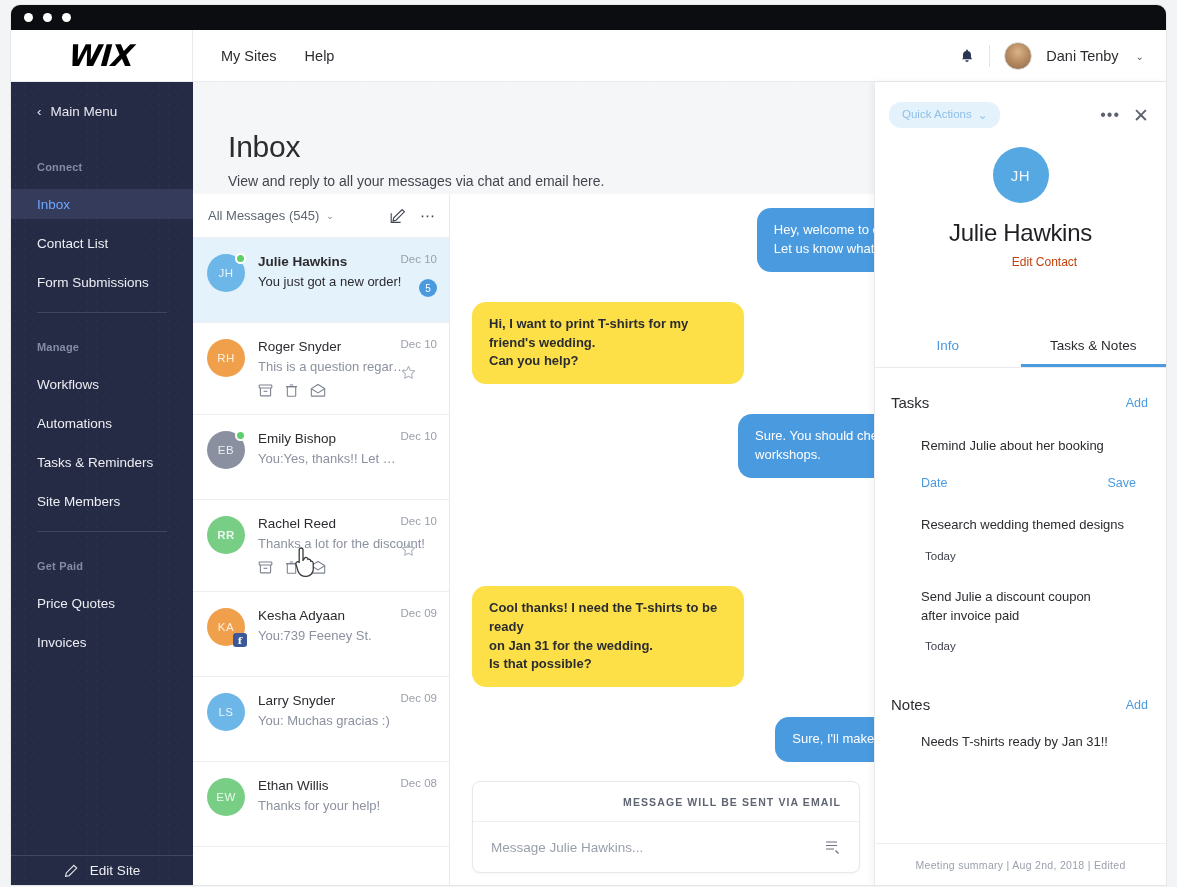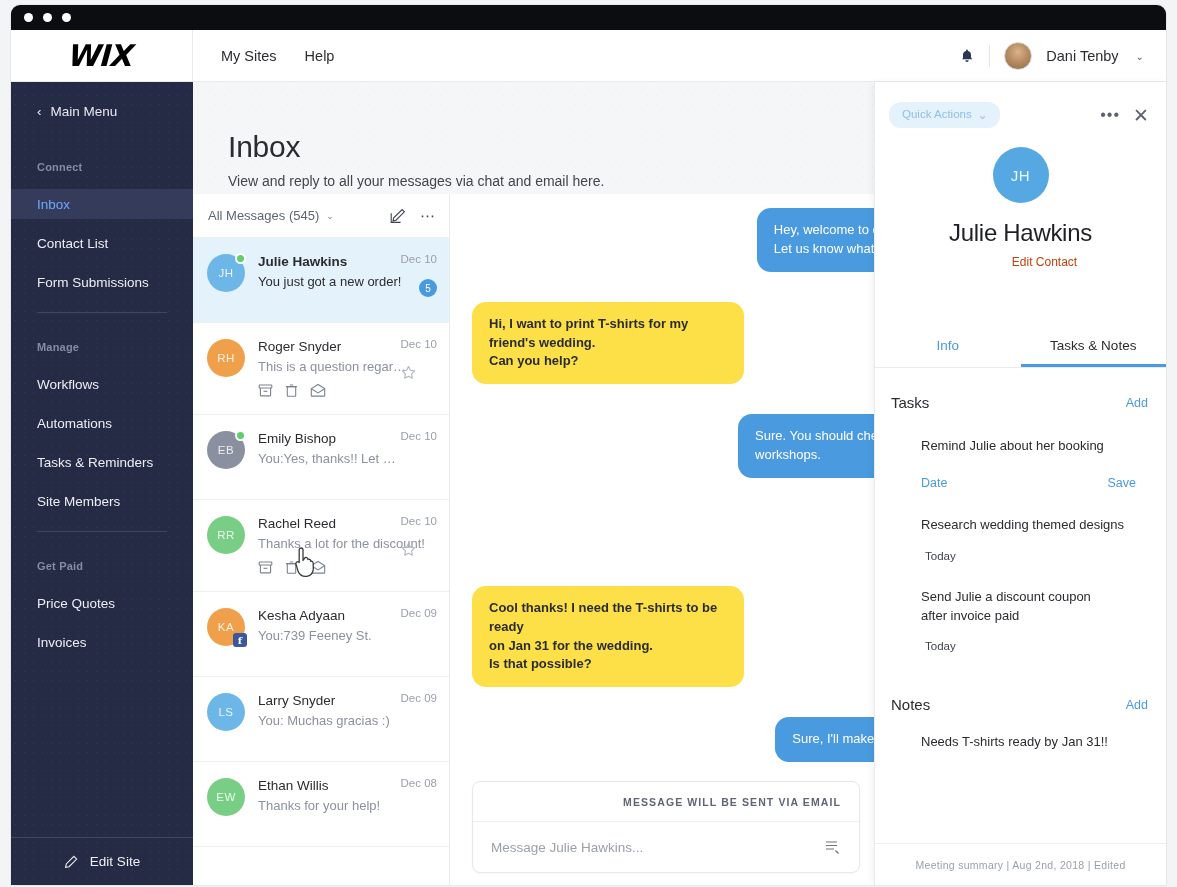--- a/index.html
+++ b/index.html
@@ -91,21 +91,21 @@
     cursor: pointer; margin-bottom: 1px;
   }
   .sb-item.active { background: #343b5b; color: #6ea8fe; }
   .sb-div {
     height: 1px; background: rgba(255,255,255,0.13);
     margin: 15px 26px 0 26px;
   }
   #edit-site-wrap {
     position: absolute; bottom: 0; left: 0; right: 0;
     border-top: 1px solid rgba(255,255,255,0.13);
-    height: 48px; display: flex; align-items: center; justify-content: center;
+    height: 30px; display: flex; align-items: center; justify-content: center;
     gap: 12px; font-size: 13.5px; color: #eceef3; cursor: pointer;
   }
 
   
   #center {
     flex: 1; position: relative; background: #f5f6f8; overflow: hidden;
     background-image: radial-gradient(rgba(0,0,0,0.045) 0.6px, transparent 0.6px);
     background-size: 9px 9px;
   }
   #inbox-header { padding: 48px 0 0 35px; height: 112px; }
@@ -461,21 +461,21 @@
                   <div class="msg-body">
                     <div class="msg-name light">Emily Bishop</div>
                     <div class="msg-prev">You:Yes, thanks!! Let …</div>
                   </div>
                   <div class="msg-right">
                     <div class="msg-date">Dec 10</div>
                   </div>
                 </div>
                 <div class="msg-row">
                   <div class="av-wrap">
-                    <div class="avatar" style="background: rgb(121, 206, 134);">RR</div>
+                    <div class="avatar" style="background: rgb(121, 206, 134); font-weight: bold;">RR</div>
                   </div>
                   <div class="msg-body">
                     <div class="msg-name light">Rachel Reed</div>
                     <div class="msg-prev">Thanks a lot for the discount!</div>
                     <div class="row-actions">
                       <span>
                         <svg width="15" height="15" viewBox="0 0 15 15">
                           <rect x="1.2" y="2" width="12.6" height="3" rx=".6" fill="none" stroke="#7c838f" stroke-width="1.1"></rect>
                           <path d="M2.4 5v7.3a.6.6 0 0 0 .6.6h9a.6.6 0 0 0 .6-.6V5" fill="none" stroke="#7c838f" stroke-width="1.1"></path>
                           <path d="M5.6 8.3h3.8" stroke="#7c838f" stroke-width="1.1"></path>

